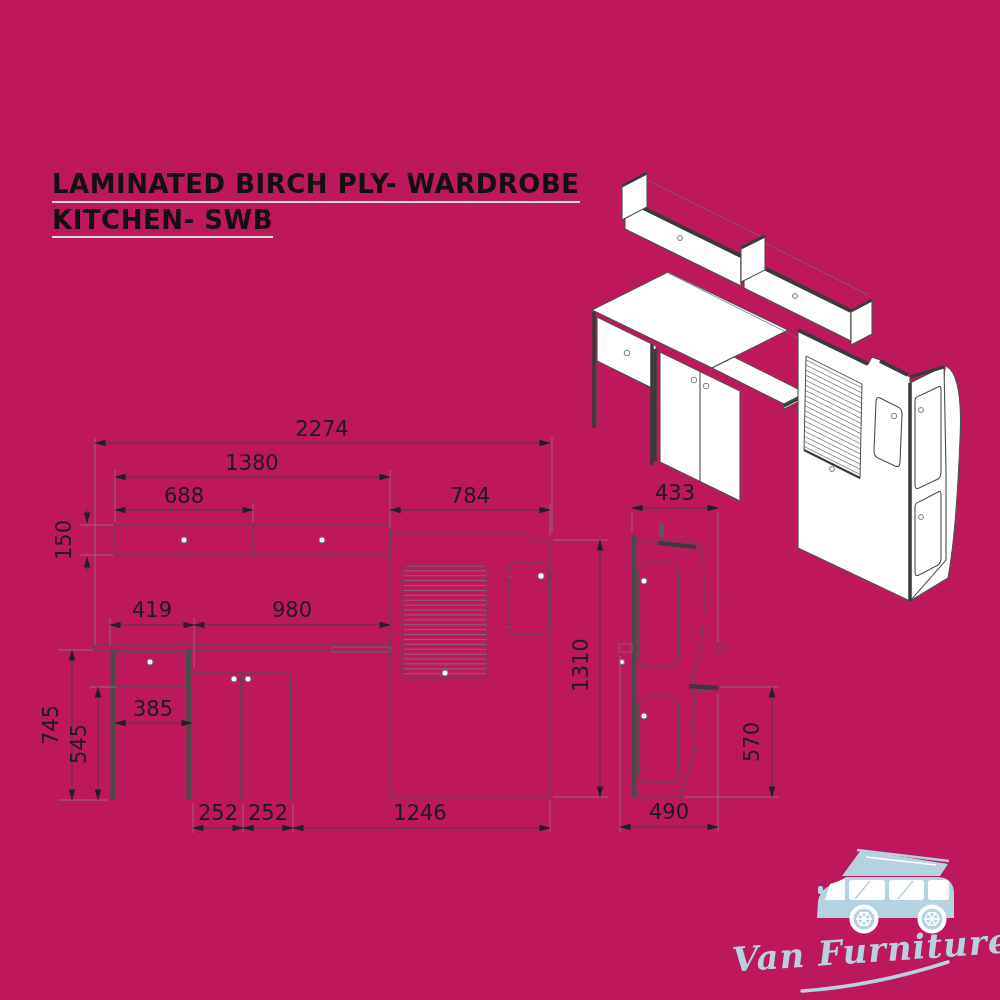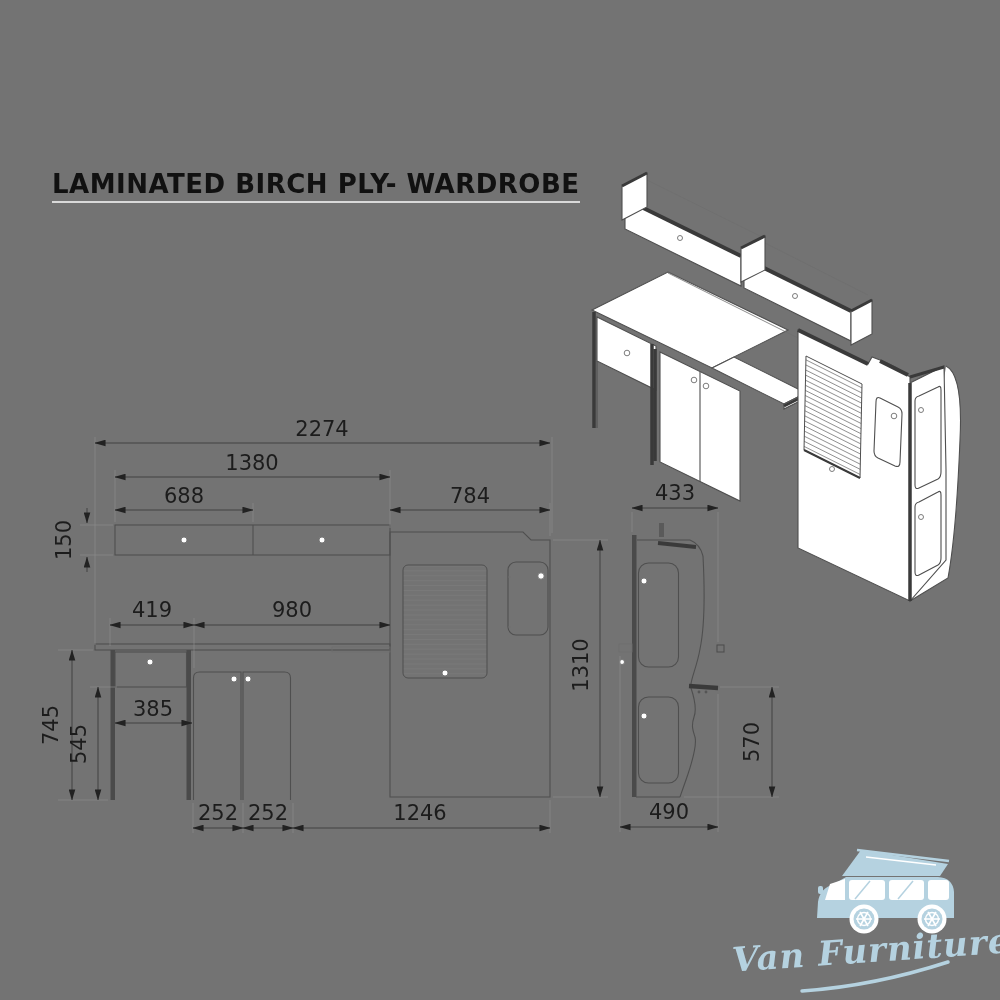--- a/index.html
+++ b/index.html
@@ -1,16 +1,16 @@
 <!DOCTYPE html>
 <html><head>
 <meta charset="utf-8">
 <style>
   html,body{margin:0;padding:0;background:#fff;}
-  #stage{position:relative;width:1000px;height:1000px;background:#737373;overflow:hidden;
+  #stage{position:relative;width:1000px;height:1000px;background:#be185d;overflow:hidden;
          font-family:"DejaVu Sans",sans-serif;}
   #draw{position:absolute;left:0;top:0;}
   .title{position:absolute;left:52px;top:170px;color:#111;
          font:bold 26px "DejaVu Sans",sans-serif;letter-spacing:.5px;line-height:1.1;}
   .title .tline{display:table;border-bottom:2px solid #d9d9d9;padding-bottom:2px;margin-bottom:3px;white-space:nowrap;}
   .dim-t{font:21px "DejaVu Sans",sans-serif;fill:#1c1c1c;}
   .ol{stroke:#4f4f4f;stroke-width:1.1;fill:none;}
   .olw{stroke:#4f4f4f;stroke-width:1.1;fill:#fff;}
   .thin{stroke:#6e6e6e;stroke-width:.8;fill:none;}
   .dk{stroke:#3a3a3a;fill:none;}
@@ -20,20 +20,21 @@
   .knob{stroke:#6e6e6e;stroke-width:.9;fill:#fff;}
   .logo-t{font:italic bold 34px "DejaVu Serif",serif;letter-spacing:1px;}
 </style>
 </head>
 <body>
 
 <div id="stage">
 
   <div class="title">
     <div class="tline">LAMINATED BIRCH PLY- WARDROBE</div>
+    <div class="tline">KITCHEN- SWB</div>
   </div>
 
   <svg id="draw" width="1000" height="1000" viewBox="0 0 1000 1000">
     <defs>
       <marker id="arr" viewBox="0 0 10 6" refX="9.6" refY="3" markerWidth="11" markerHeight="7" orient="auto-start-reverse" markerUnits="userSpaceOnUse">
         <path d="M0,0 L10,3 L0,6 Z" fill="#222"></path>
       </marker>
       <pattern id="louvF" width="10" height="4.9" patternUnits="userSpaceOnUse">
         <line x1="0" y1="2.4" x2="10" y2="2.4" stroke="#7b7b7b" stroke-width="0.8"></line>
       </pattern>

